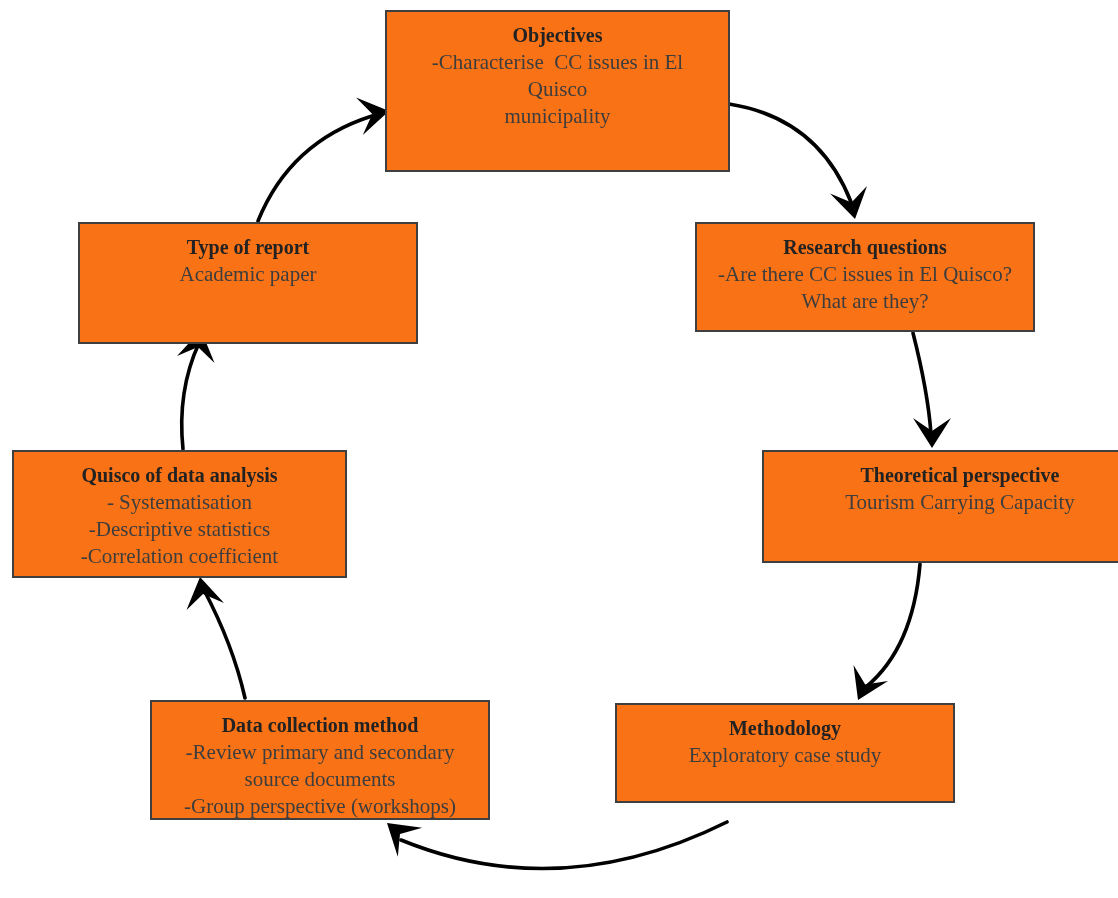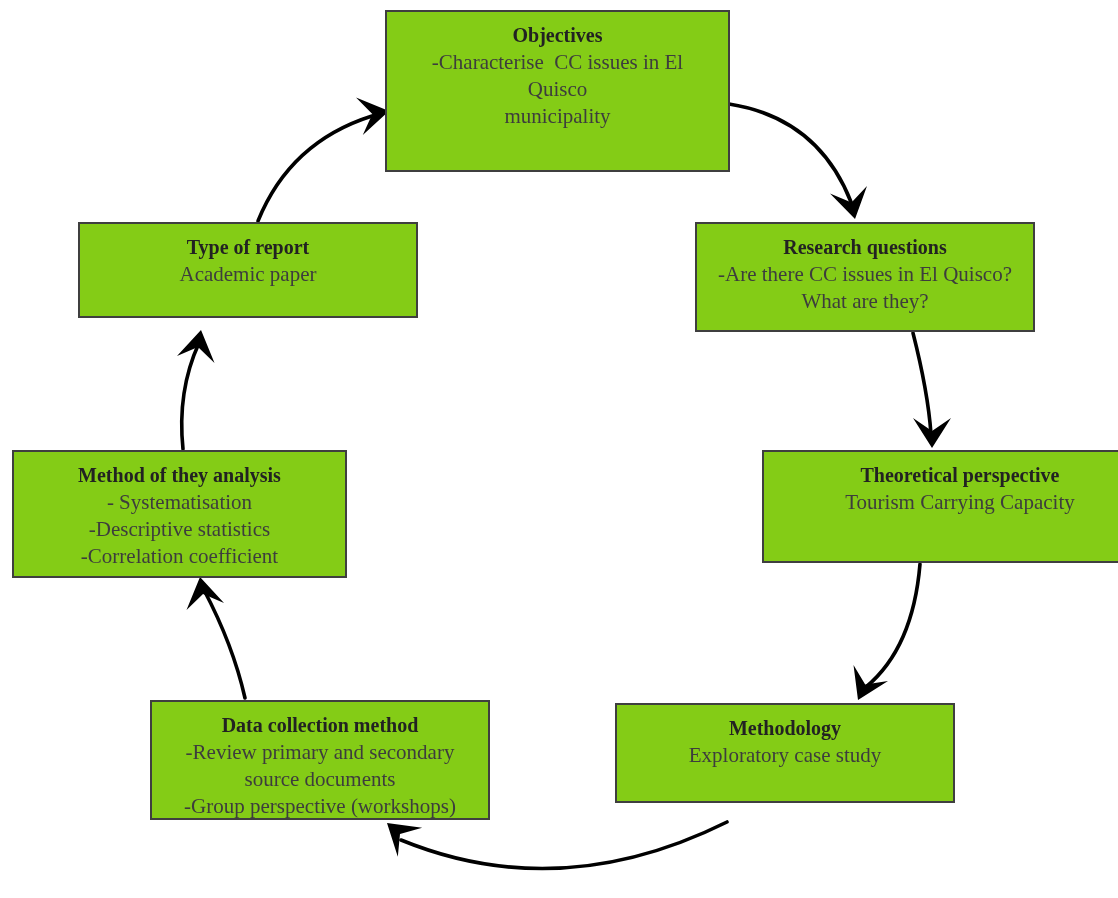--- a/index.html
+++ b/index.html
@@ -6,21 +6,21 @@
   #canvas{
     position:relative;
     width:1118px;height:898px;
     background:#ffffff;
     overflow:hidden;
     font-family:"Liberation Serif", serif;
   }
   #arrow-layer{position:absolute;left:0;top:0;width:1118px;height:898px;}
   .node{
     position:absolute;
-    background:#84cc16;
+    background:#f97316;
     border:2px solid #3f3f3f;
     box-sizing:border-box;
     text-align:center;
     padding-top:10px;
     z-index:2;
   }
   .node-title{
     font-weight:bold;
     font-size:20px;
     line-height:27px;
@@ -103,24 +103,24 @@
   </div>
 
   <div class="node" style="left:150px;top:700px;width:340px;height:120px">
     <div class="node-title">Data collection method</div>
     <div class="node-line">-Review primary and secondary</div>
     <div class="node-line">source documents</div>
     <div class="node-line">-Group perspective (workshops)</div>
   </div>
 
   <div class="node" style="left:12px;top:450px;width:335px;height:128px">
-    <div class="node-title">Method of they analysis</div>
+    <div class="node-title">Quisco of data analysis</div>
     <div class="node-line">- Systematisation</div>
     <div class="node-line">-Descriptive statistics</div>
     <div class="node-line">-Correlation coefficient</div>
   </div>
 
-  <div class="node" style="left:78px;top:222px;width:340px;height:96px">
+  <div class="node" style="left:78px;top:222px;width:340px;height:122px">
     <div class="node-title">Type of report</div>
     <div class="node-line">Academic paper</div>
   </div>
 
 </div>
 
 </body></html>

